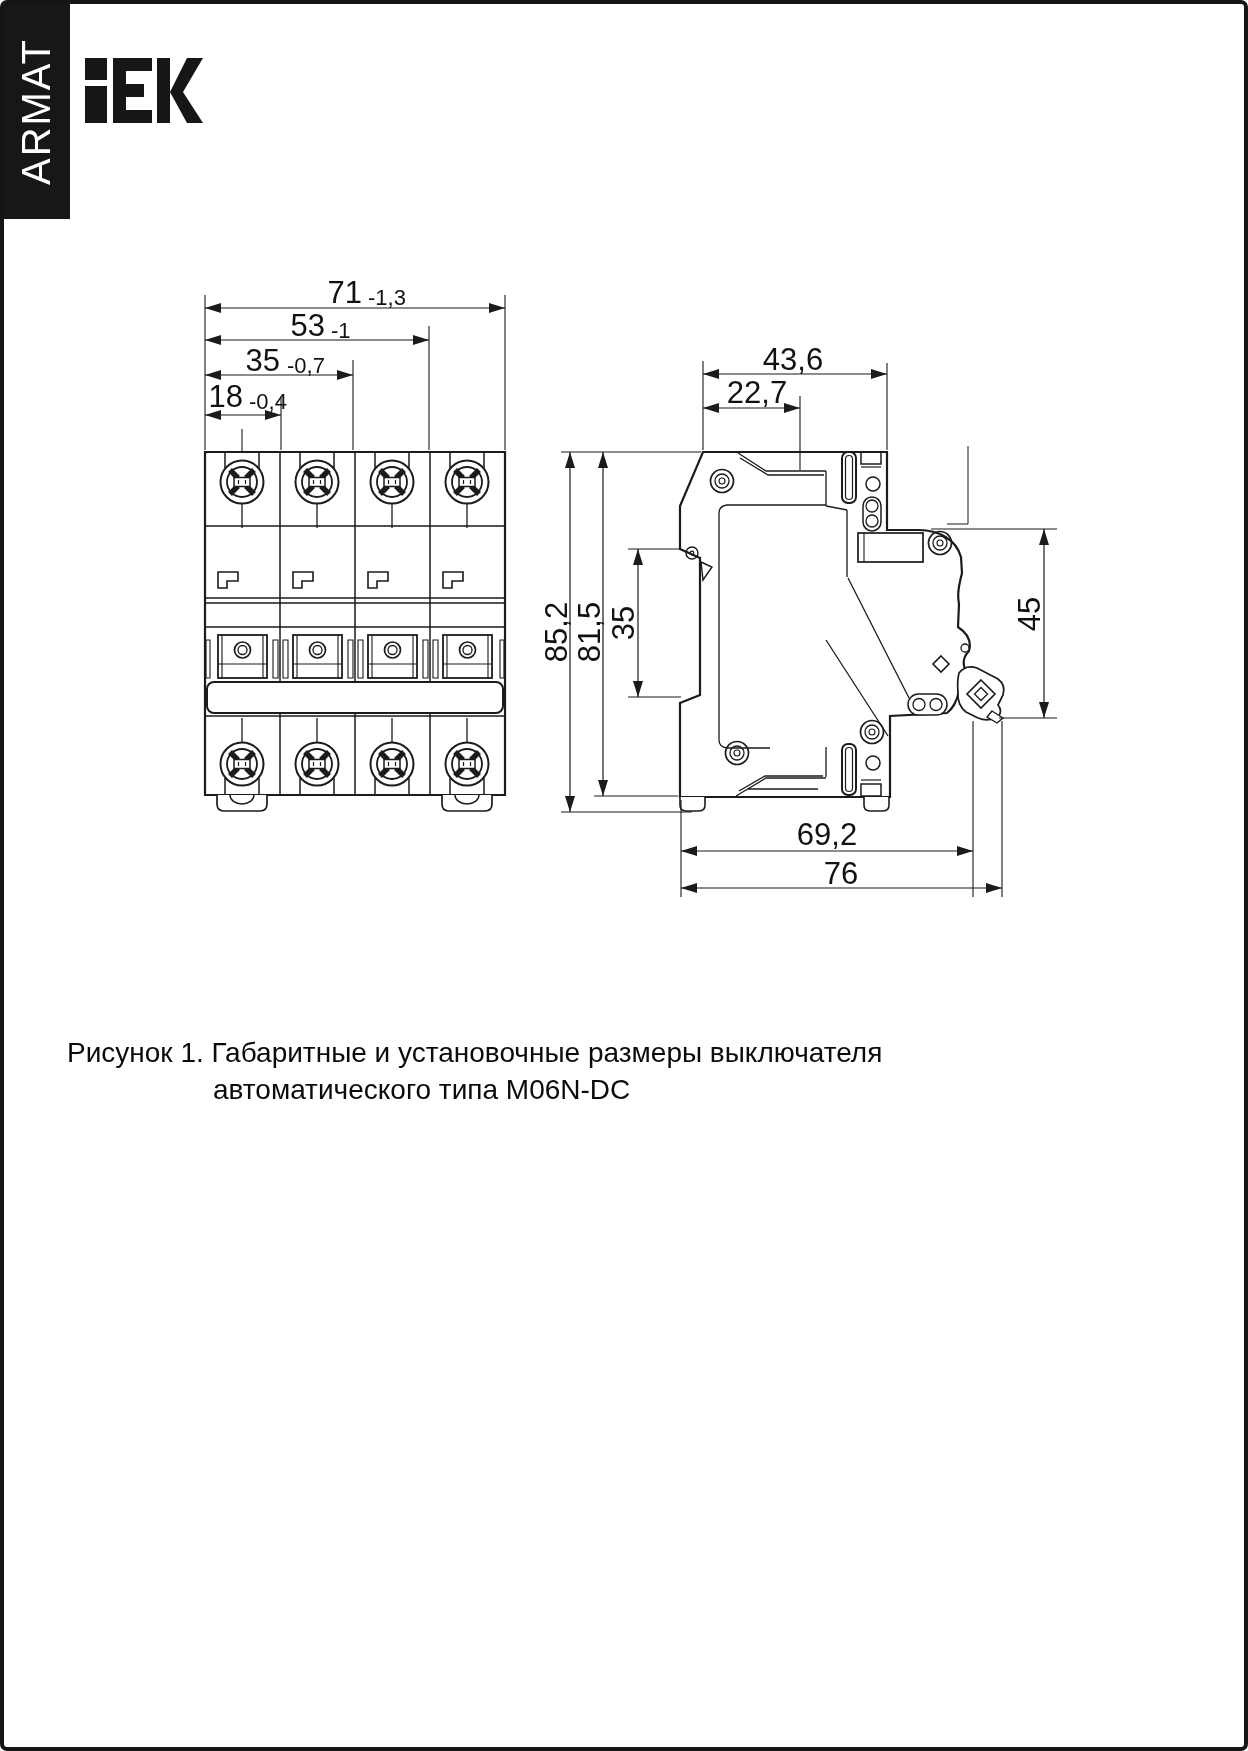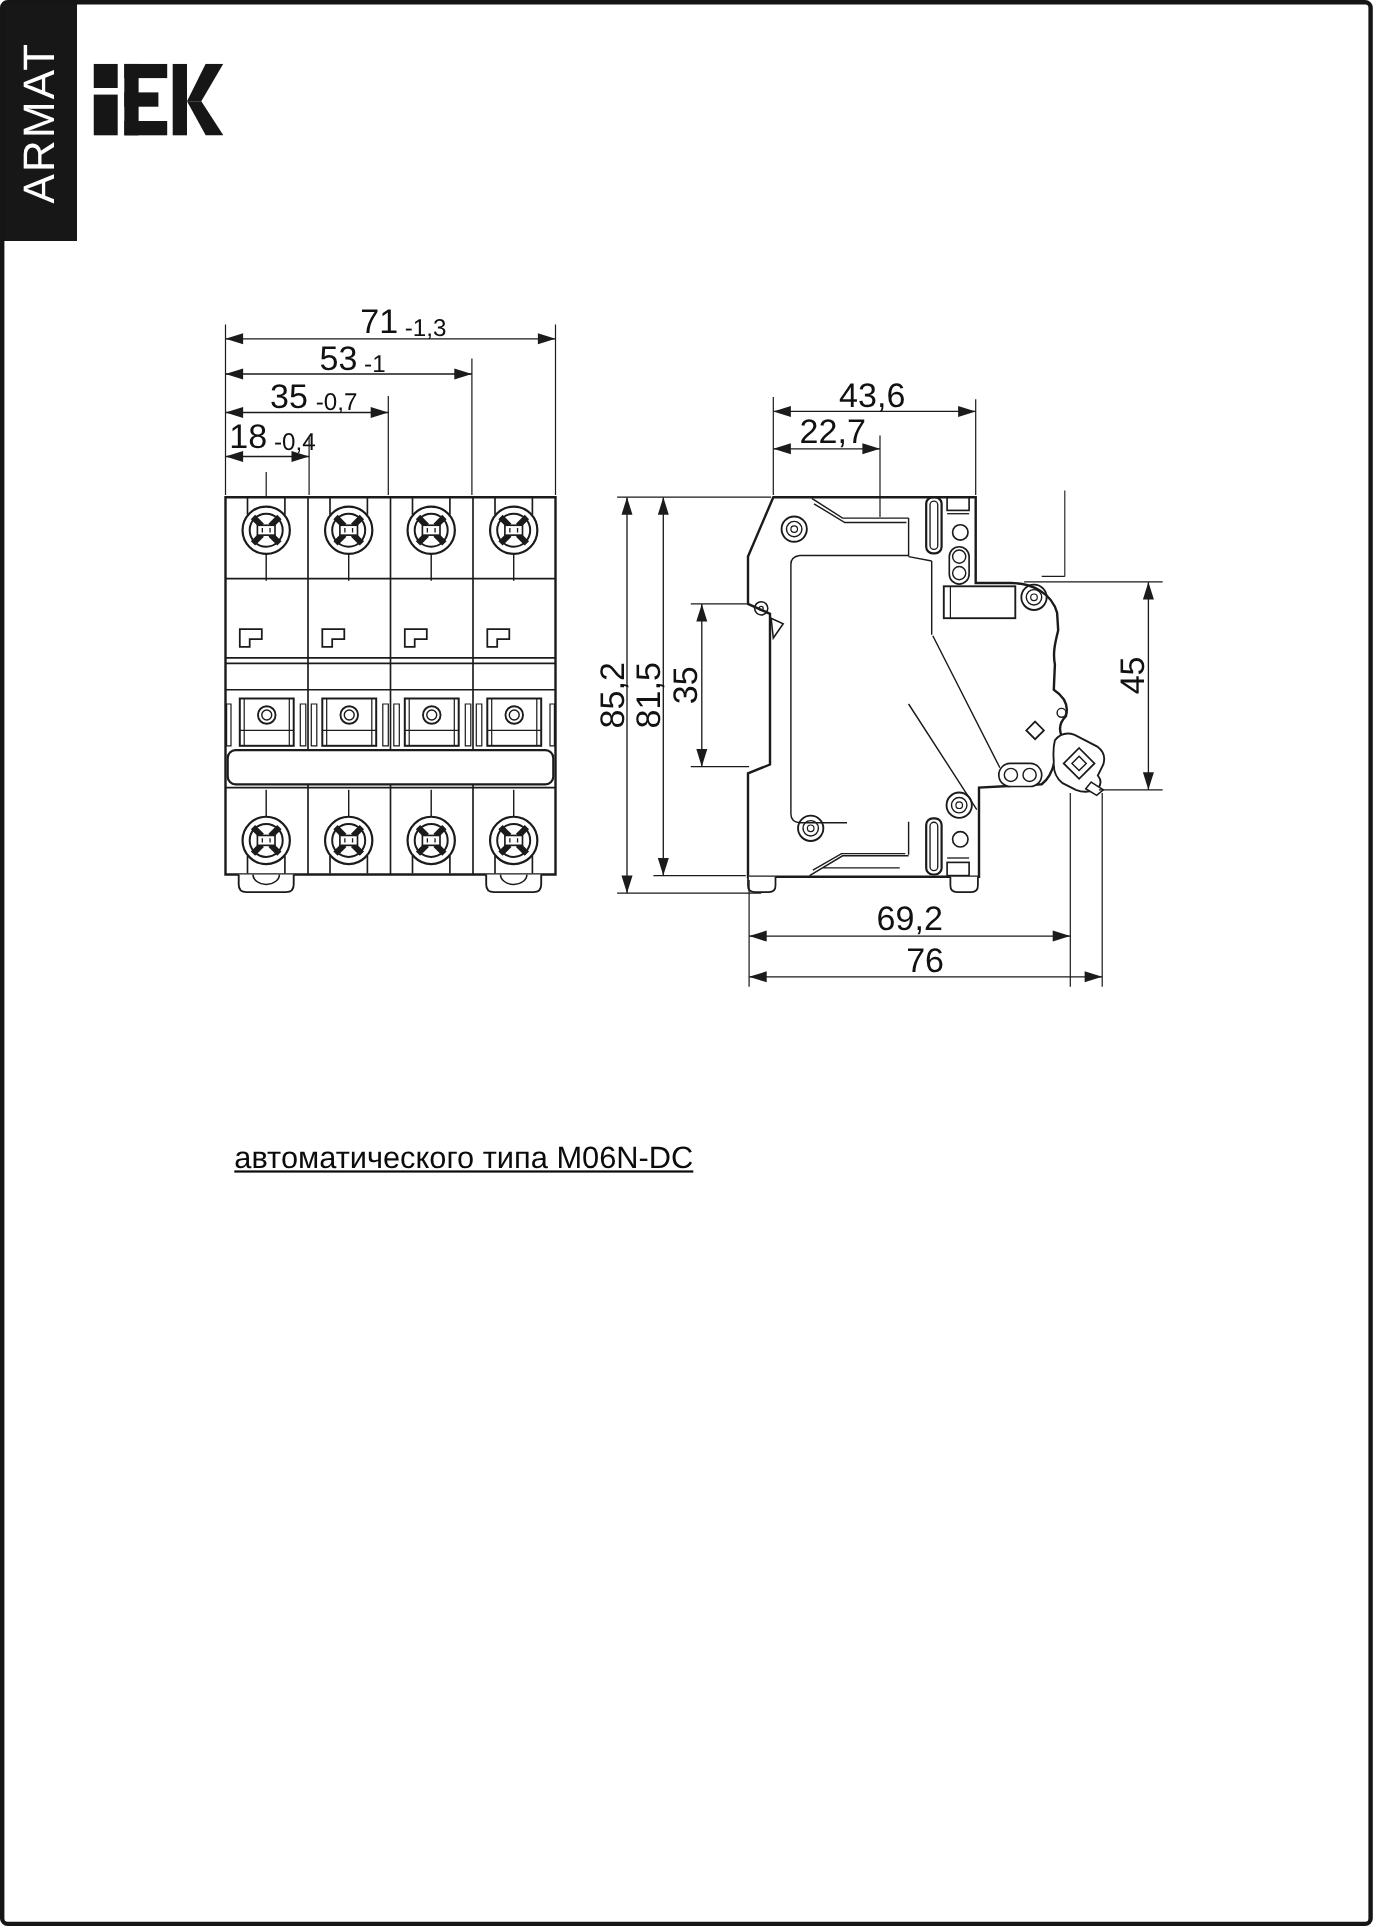--- a/index.html
+++ b/index.html
@@ -19,21 +19,21 @@
   }
   .brand-bar span{
     transform:rotate(-90deg);color:#fff;font-size:40px;font-weight:400;
     letter-spacing:2px;white-space:nowrap;
   }
   .logo{position:absolute;left:85px;top:58px;z-index:2;}
   .caption{
     position:absolute;left:67px;top:1034px;font-size:28px;line-height:37px;
     color:#0b0b0b;z-index:2;
   }
-  .caption .l2{margin-left:146px;text-decoration:underline;}
+  .caption .l2{margin-left:146px;}
   svg.drawing{position:absolute;left:0;top:0;z-index:1;}
   svg .ln{stroke:#1b1b1b;fill:none;}
   svg .fw{fill:#ffffff;stroke:#1b1b1b;}
   svg .ar{fill:#1b1b1b;stroke:none;}
   svg text{fill:#111;}
 </style>
 </head>
 <body>
 
 <div class="page-frame"></div>
@@ -240,14 +240,15 @@
     <text transform="translate(567,632) rotate(-90)" text-anchor="middle">85,2</text>
     <text transform="translate(600,632) rotate(-90)" text-anchor="middle">81,5</text>
     <text transform="translate(634,623) rotate(-90)" text-anchor="middle">35</text>
     <text transform="translate(1040,614) rotate(-90)" text-anchor="middle">45</text>
     <text x="827" y="845" text-anchor="middle">69,2</text>
     <text x="841" y="884" text-anchor="middle">76</text>
   </g>
 </svg>
 
 <div class="caption">
+  <div class="l1">Рисунок 1. Габаритные и установочные размеры выключателя</div>
   <div class="l2">автоматического типа M06N-DC</div>
 </div>
 
 </body></html>

